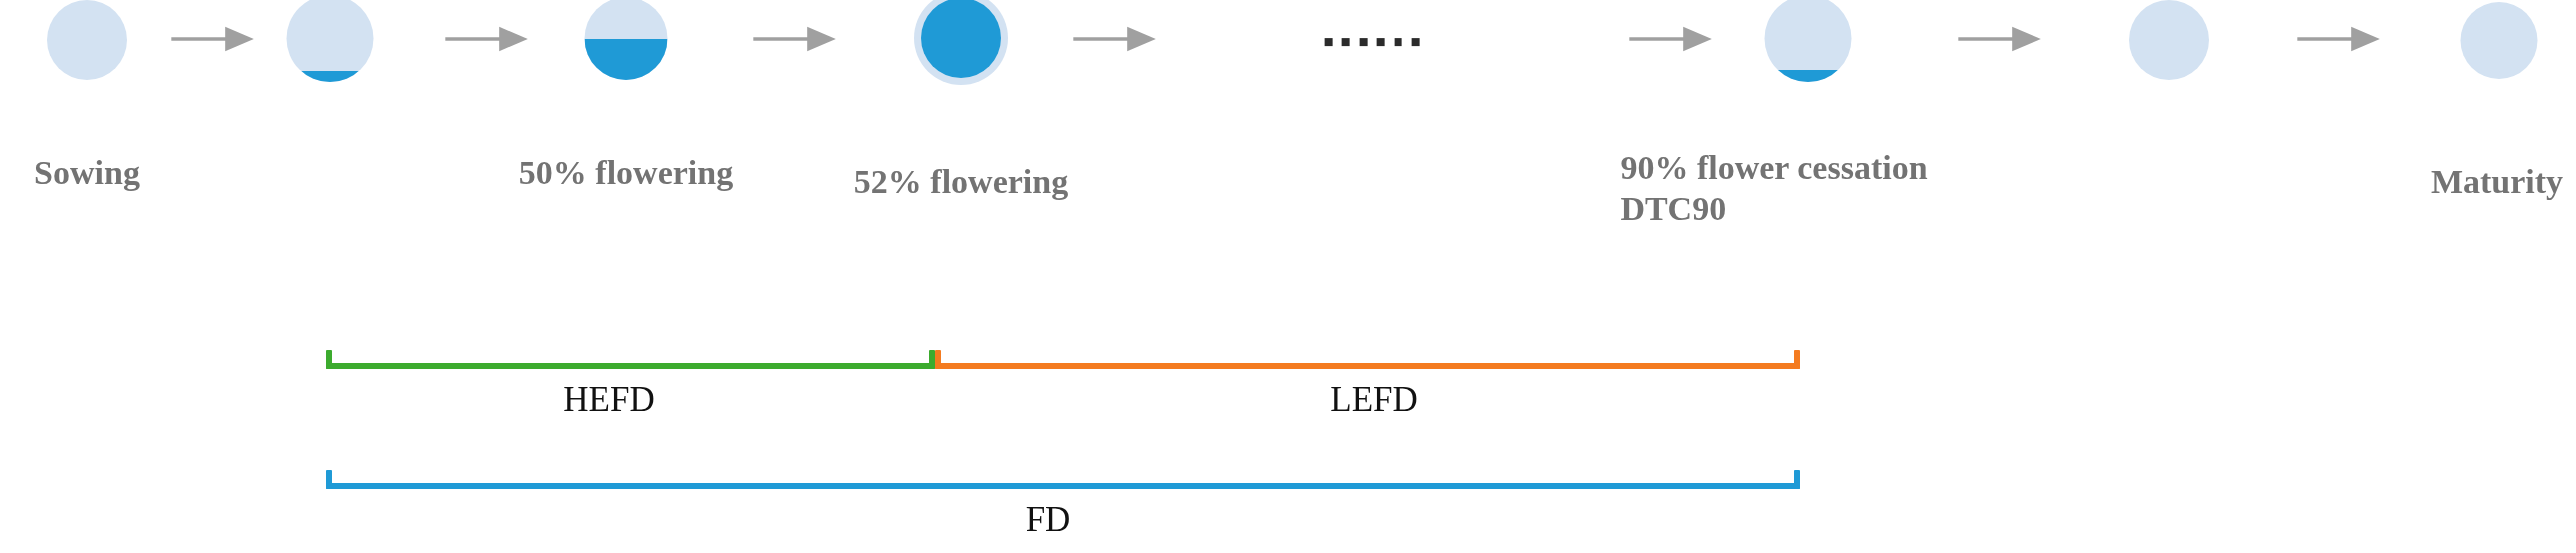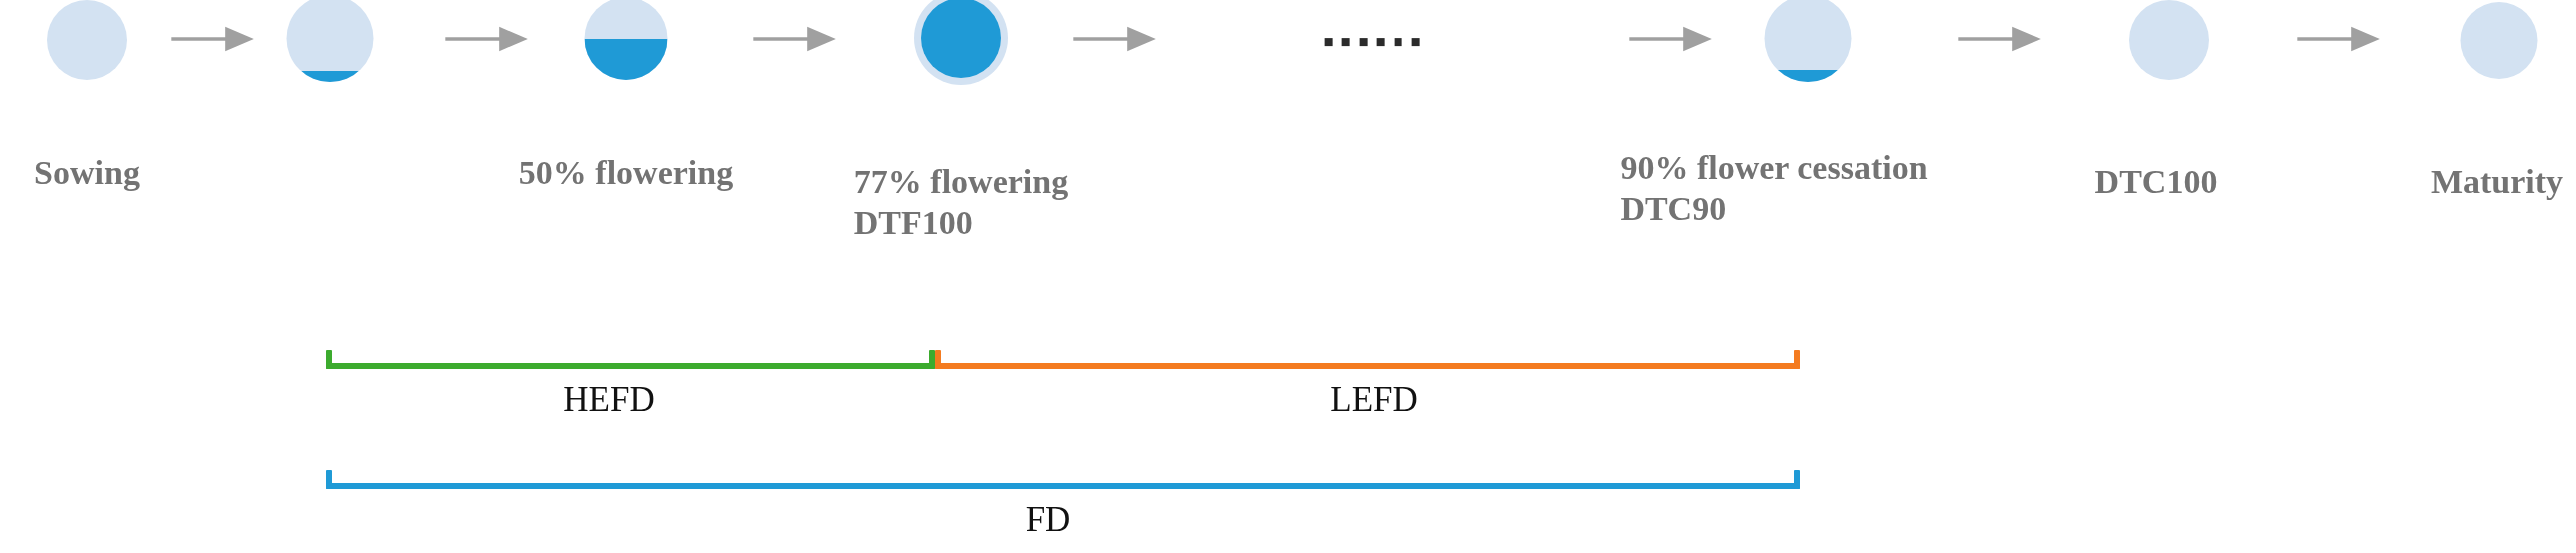--- a/index.html
+++ b/index.html
@@ -234,31 +234,29 @@
   <div class="lbl" style="left:87px; top:152px;">
     <span>Sowing</span>
   </div>
 
 
   <div class="lbl" style="left:626px; top:152px;">
     <span>50% flowering</span>
   </div>
 
   <div class="lbl" style="left:961px; top:161px;">
-    <span>77% flowering</span>
-    <span class="sub">DTF100</span>
+    <span>52% flowering</span>
   </div>
 
   <div class="lbl" style="left:1774px; top:147px;">
     <span>90% flower cessation</span>
     <span class="sub">DTC90</span>
   </div>
 
   <div class="lbl" style="left:2156px; top:161px;">
-    <span class="sub">DTC100</span>
   </div>
 
   <div class="lbl" style="left:2497px; top:161px;">
     <span>Maturity</span>
   </div>
 
   <div class="bracket" style="left:326px; top:343px; width:609px;">
     <div class="tick l" style="background:#3cab2e;"></div>
     <div class="bar" style="background:#3cab2e;"></div>
     <div class="tick r" style="background:#3cab2e;"></div>

